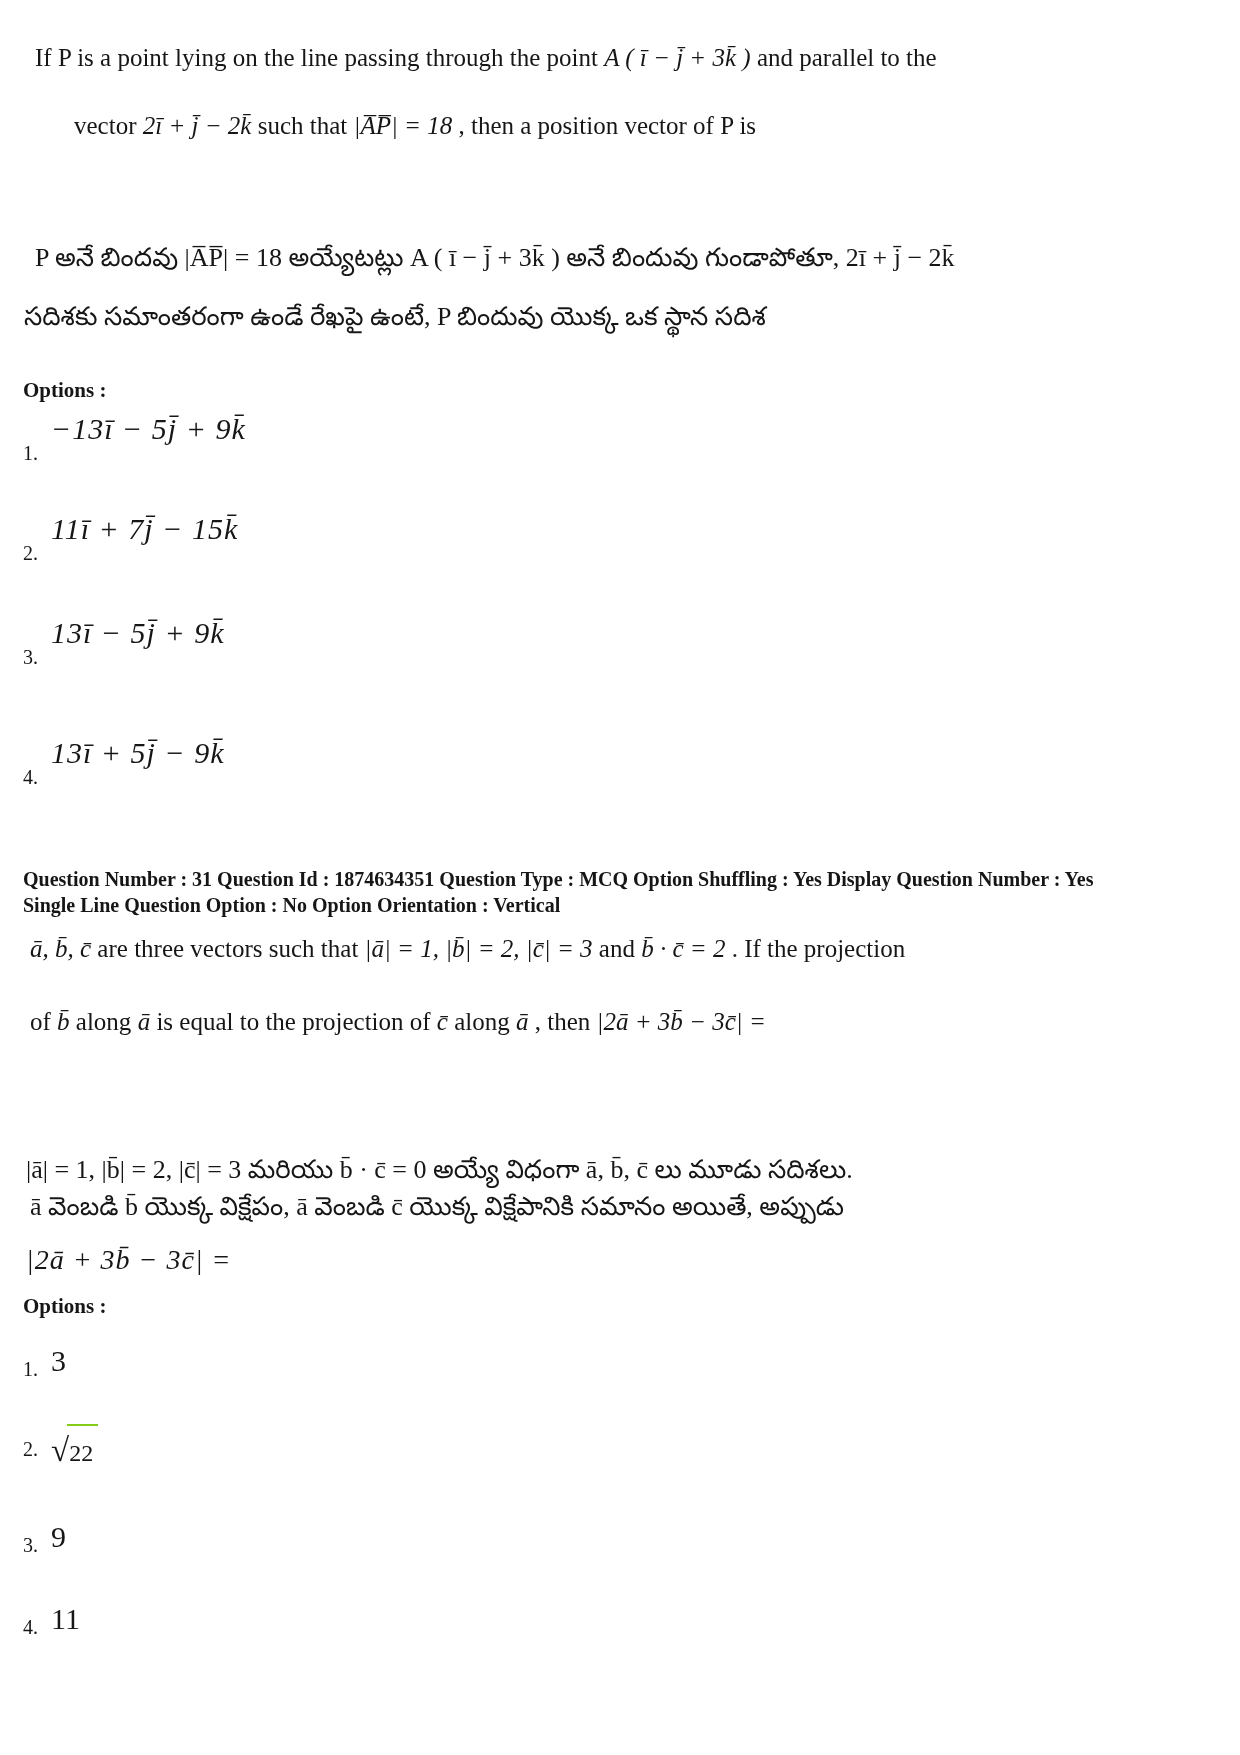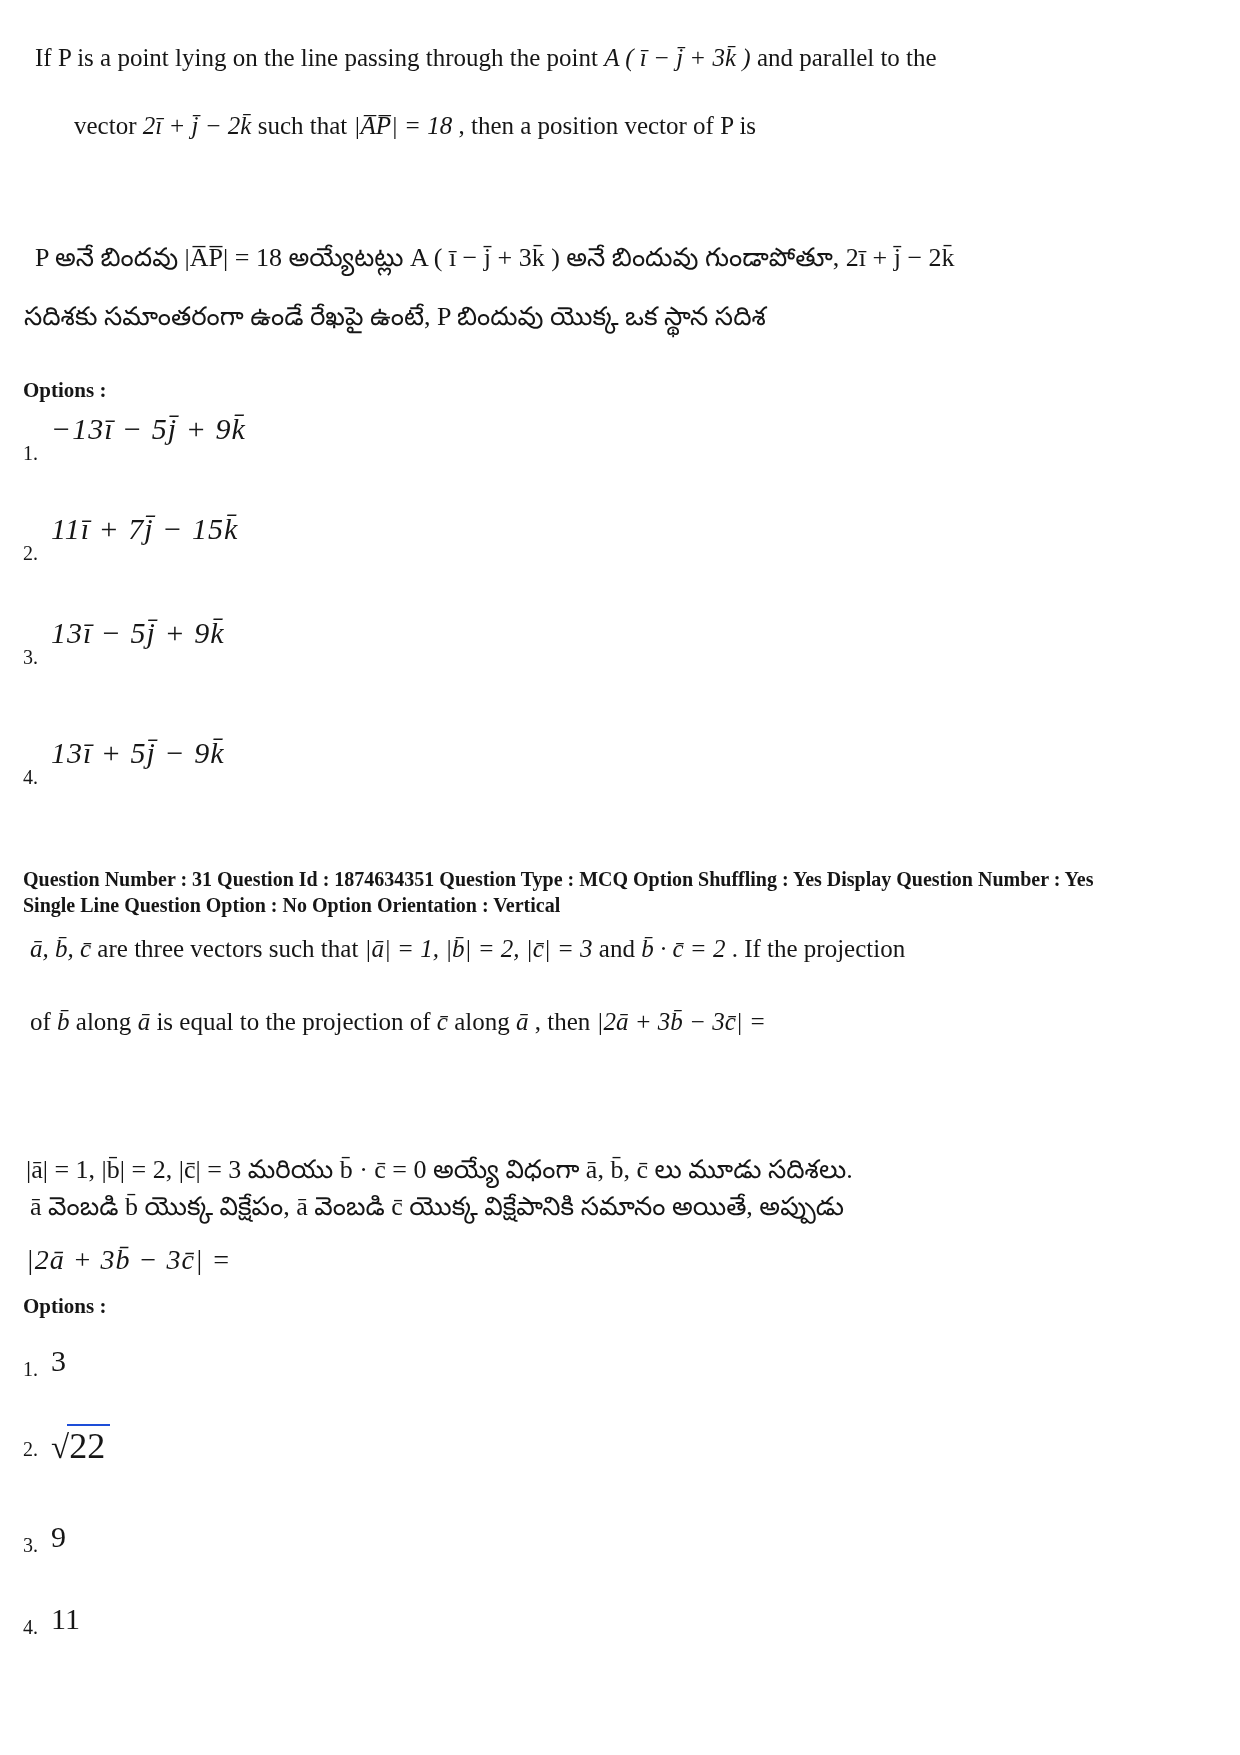--- a/index.html
+++ b/index.html
@@ -25,21 +25,21 @@
   .opt-num{font-size:20px;margin-top:30px;}
   .opt-num.low{margin-top:14px;}
   .opt-formula{font-size:30px;font-style:italic;letter-spacing:1px;}
   .opt-formula.upright{font-style:normal;letter-spacing:0;}
   
   .meta{font-size:20px;font-weight:bold;line-height:26px;}
   
   .formula-line{font-size:28px;font-style:italic;letter-spacing:1px;}
   
   .sqrt-sym{font-style:normal;font-size:33px;}
-  .radicand{font-style:normal;display:inline-block;border-top:2px solid #1d4ed8;padding:1px 5px 0 2px;margin-left:-2px;font-size:36px;line-height:1.1;}
+  .radicand{font-style:normal;display:inline-block;border-top:2px solid #84cc16;padding:14px 5px 0 2px;margin-left:-2px;font-size:24px;line-height:1.1;}
 </style>
 </head>
 <body>
 
 <div>
 
   <div class="abs en" style="left:35px;top:44px;">
     <span class="t">If P is a point lying on the line passing through the point </span><span class="m">A ( ī − j̄ + 3k̄ )</span><span class="t"> and parallel to the</span>
   </div>
   <div class="abs en" style="left:35px;top:112px;margin-left:39px;">

